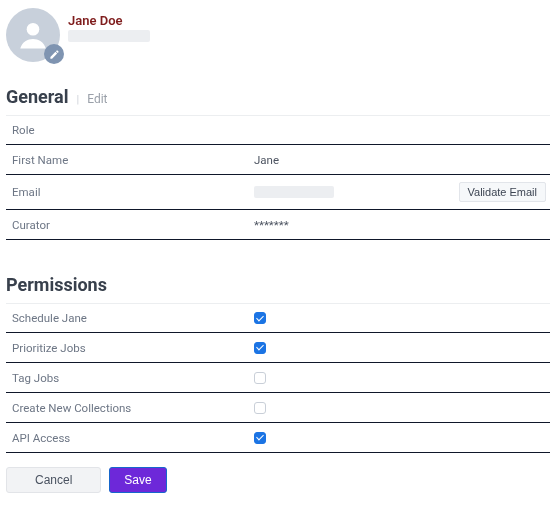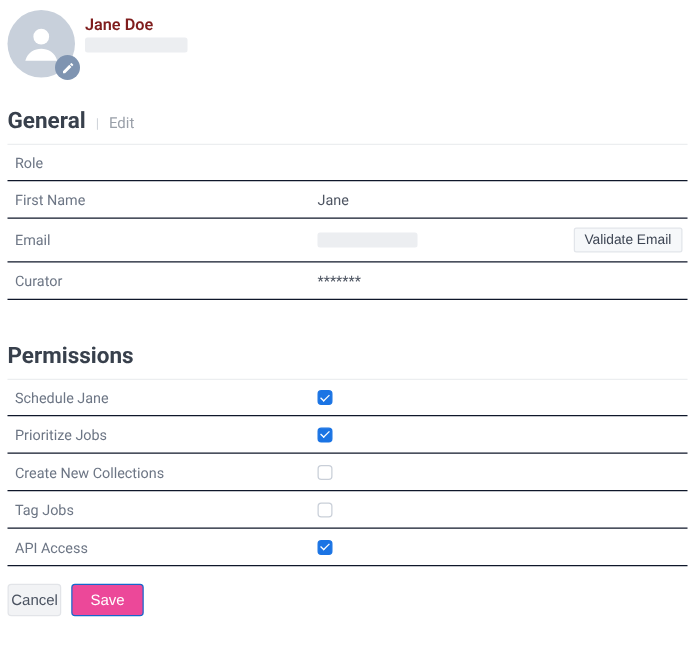--- a/index.html
+++ b/index.html
@@ -156,26 +156,26 @@
     .button-row {
       display: flex;
       gap: 8px;
       margin-top: 14px;
     }
     .btn-cancel {
       background: #f2f3f5;
       border: 1px solid #e2e4e8;
       color: #4a5260;
       font-size: 12px;
-      padding: 5px 2px;
+      padding: 5px 28px;
       border-radius: 3px;
       cursor: pointer;
     }
     .btn-save {
-      background: #ec4899;
+      background: #6d28d9;
       border: 1px solid #1667cc;
       color: #fff;
       font-size: 12px;
       padding: 5px 14px;
       border-radius: 3px;
       cursor: pointer;
     }
   </style>
 </head>
 <body>
@@ -240,27 +240,27 @@
         <input type="checkbox" class="chk" checked="" style="">
       </div>
   </div>
   <div class="kv-row">
     <div class="kv-label">Prioritize Jobs</div>
     <div class="kv-value">
         <input type="checkbox" class="chk" checked="" style="">
       </div>
   </div>
   <div class="kv-row">
+    <div class="kv-label">Tag Jobs</div>
+    <div class="kv-value">
+        <input type="checkbox" class="chk" style="">
+      </div>
+  </div>
+  <div class="kv-row">
     <div class="kv-label">Create New Collections</div>
-    <div class="kv-value">
-        <input type="checkbox" class="chk" style="">
-      </div>
-  </div>
-  <div class="kv-row">
-    <div class="kv-label">Tag Jobs</div>
     <div class="kv-value">
         <input type="checkbox" class="chk" style="">
       </div>
   </div>
   <div class="kv-row">
     <div class="kv-label">API Access</div>
     <div class="kv-value">
         <input type="checkbox" class="chk" checked="" style="">
       </div>
   </div>

